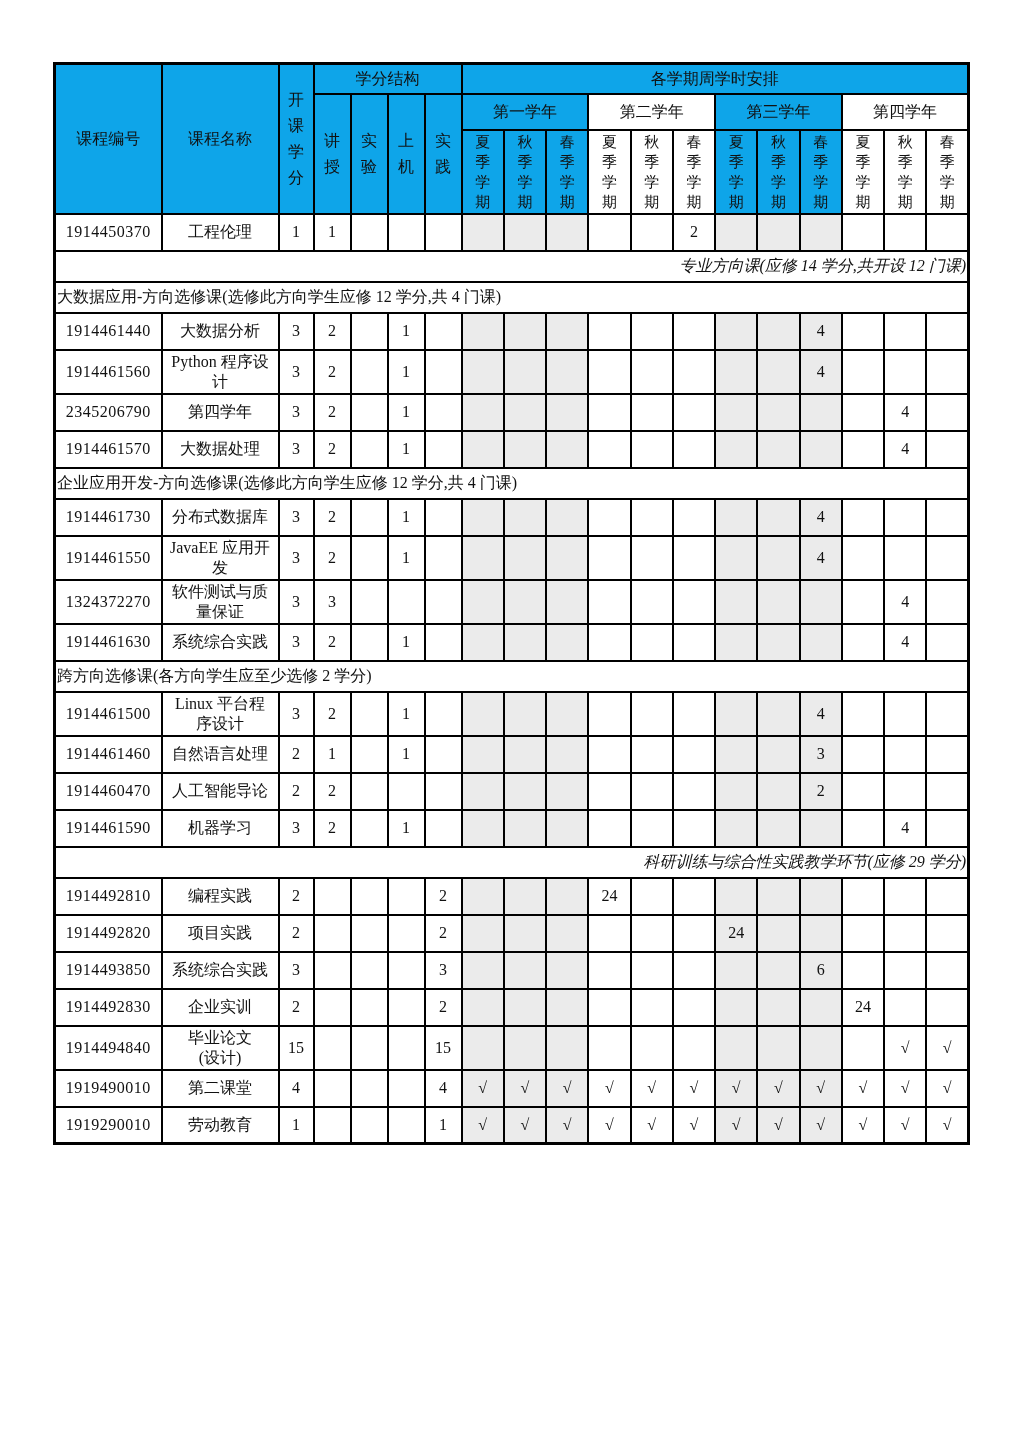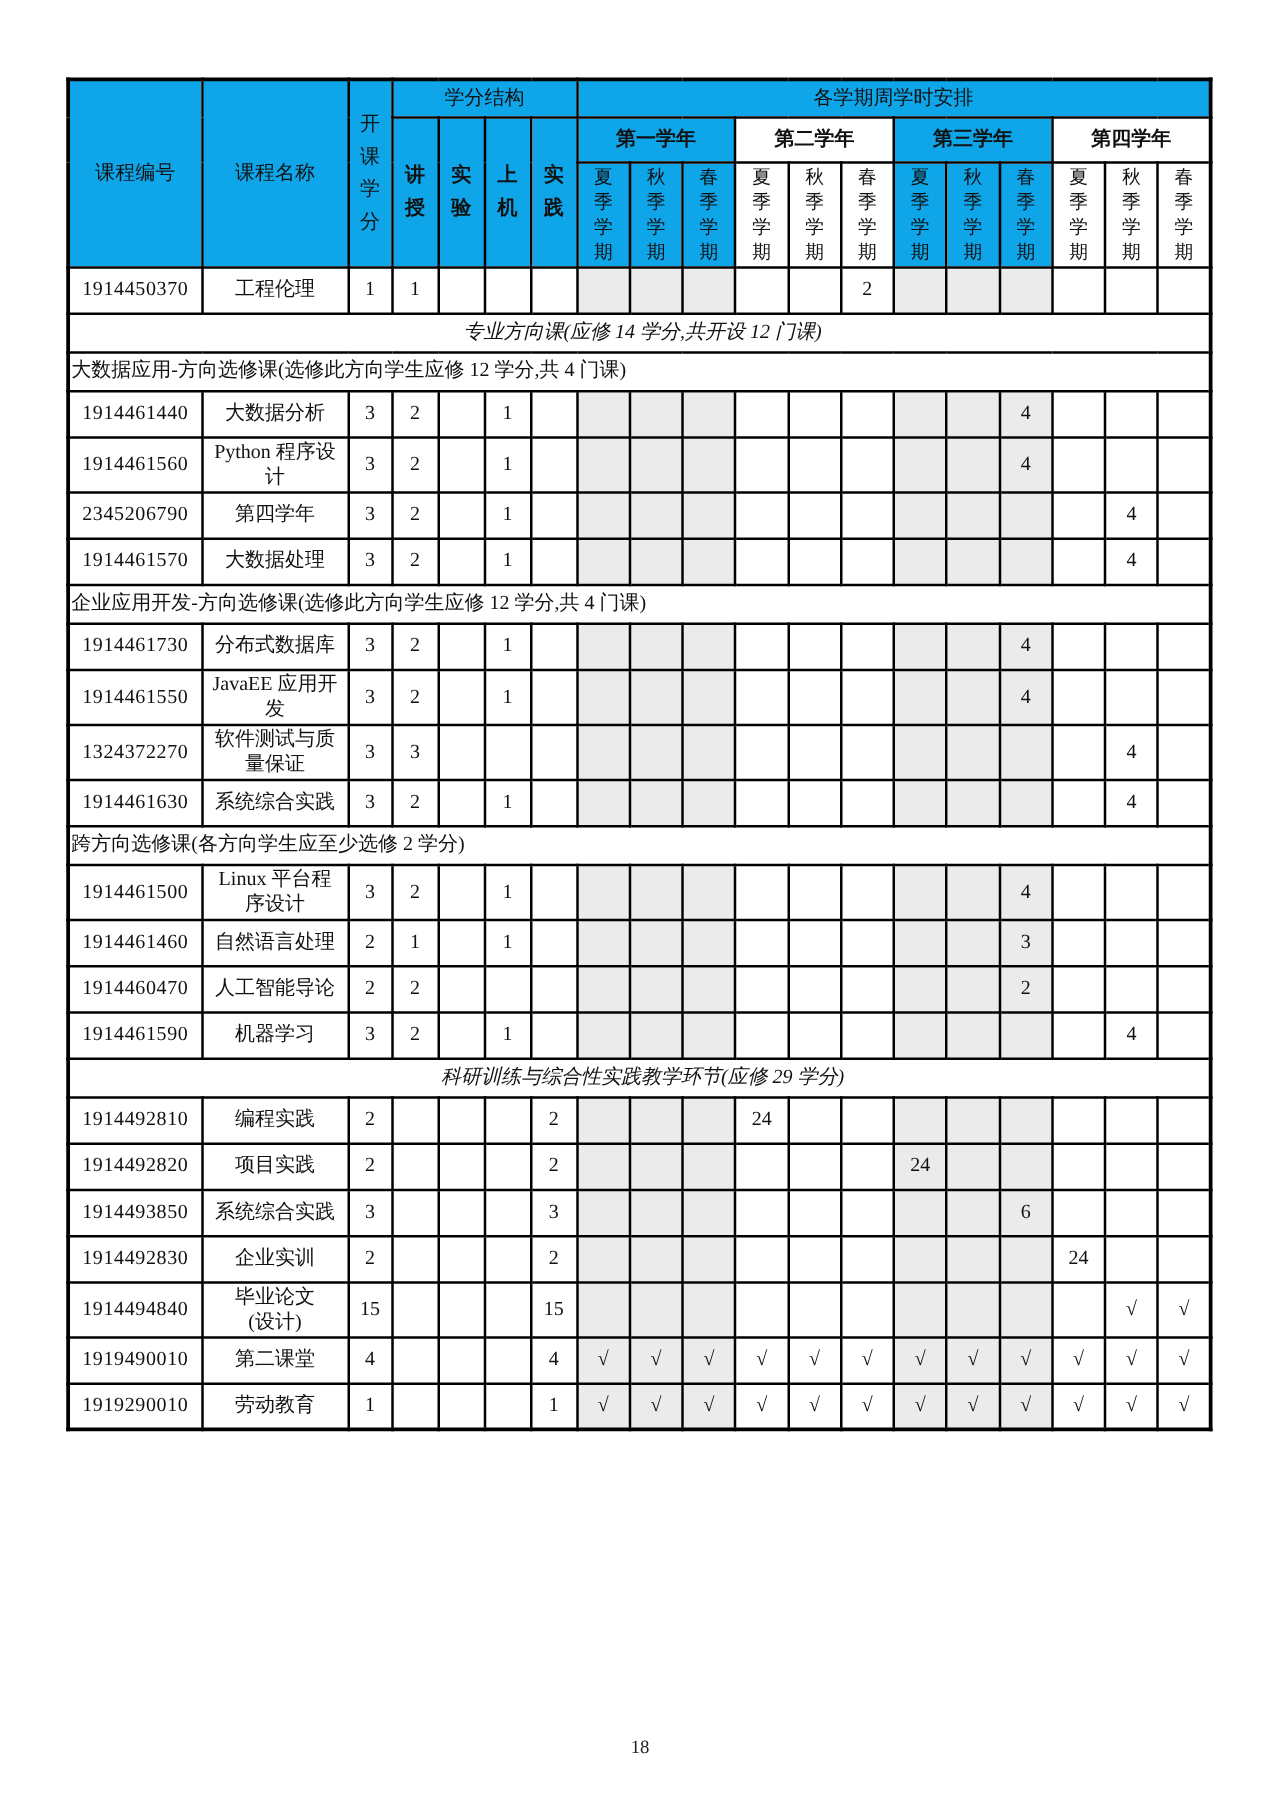--- a/index.html
+++ b/index.html
@@ -27,26 +27,26 @@
     vertical-align: middle;
     font-weight: normal;
     font-size: 16px;
     line-height: 1.25;
     overflow: hidden;
     padding: 1px 1px;
   }
   .hdr { background: #0ea5e9; }
   .band { background: #ebebeb; }
   tr.h1 th { height: 30px; }
-  tr.h2 th { height: 36px; font-weight: bold; }
+  tr.h2 th { height: 36px; }
   tr.h3 th { height: 82px; }
   tr.course td { height: 37px; }
   tr.section td { height: 31px; font-style: italic; }
   tr.section.center td { text-align: left; font-style: normal; }
-  tr.section.left td { text-align: center; padding-left: 6px; }
+  tr.section.left td { text-align: right; padding-left: 6px; }
   .vert { display: inline-block; line-height: 20px; font-size: 15px; }
   .vert.big { line-height: 26px; font-size: 16px; }
   td.id-cell { font-size: 17px; letter-spacing: 0.5px; }
   td.name-cell { font-size: 16px; }
   .page-number {
     position: absolute;
     left: 0; right: 0;
     top: 1390px;
     text-align: center;
     font-size: 15px;
@@ -538,14 +538,13 @@
           <td class="band">√</td>
           <td class="band">√</td>
           <td class="band">√</td>
           <td>√</td>
           <td>√</td>
           <td>√</td>
         </tr>
       </tbody>
   </table>
 
-  <div class="page-number">18</div>
 </div>
 
 </body></html>

